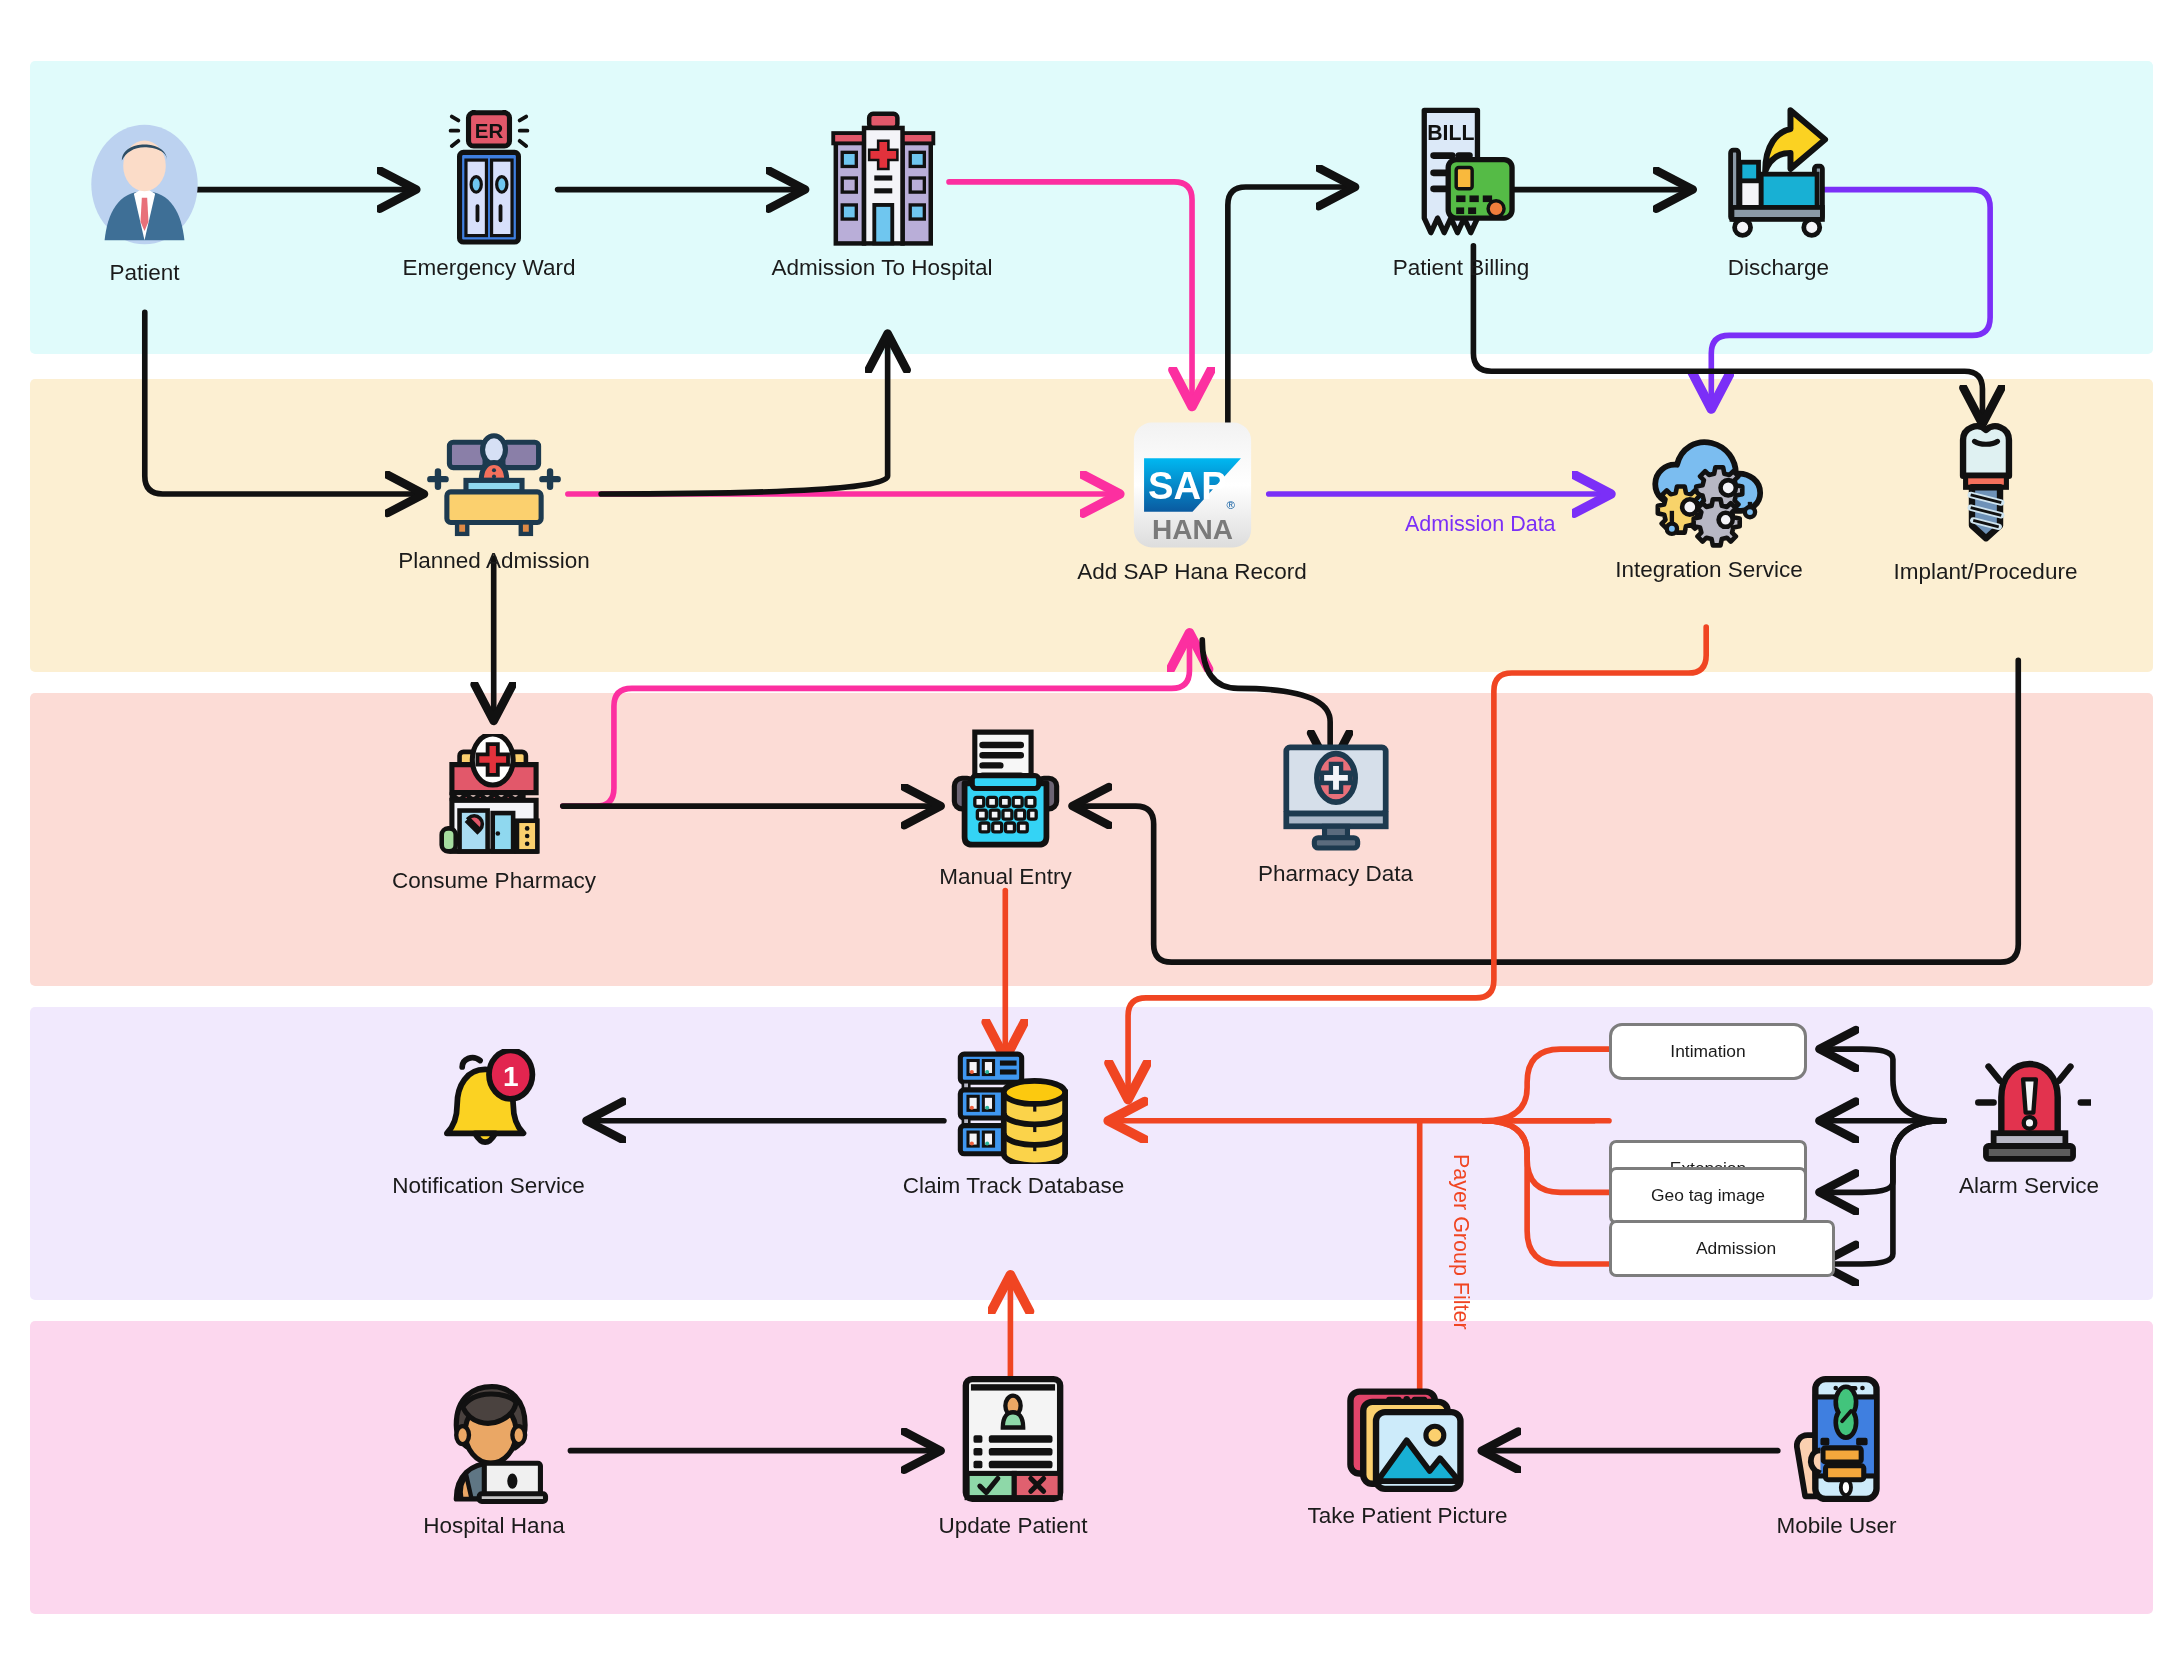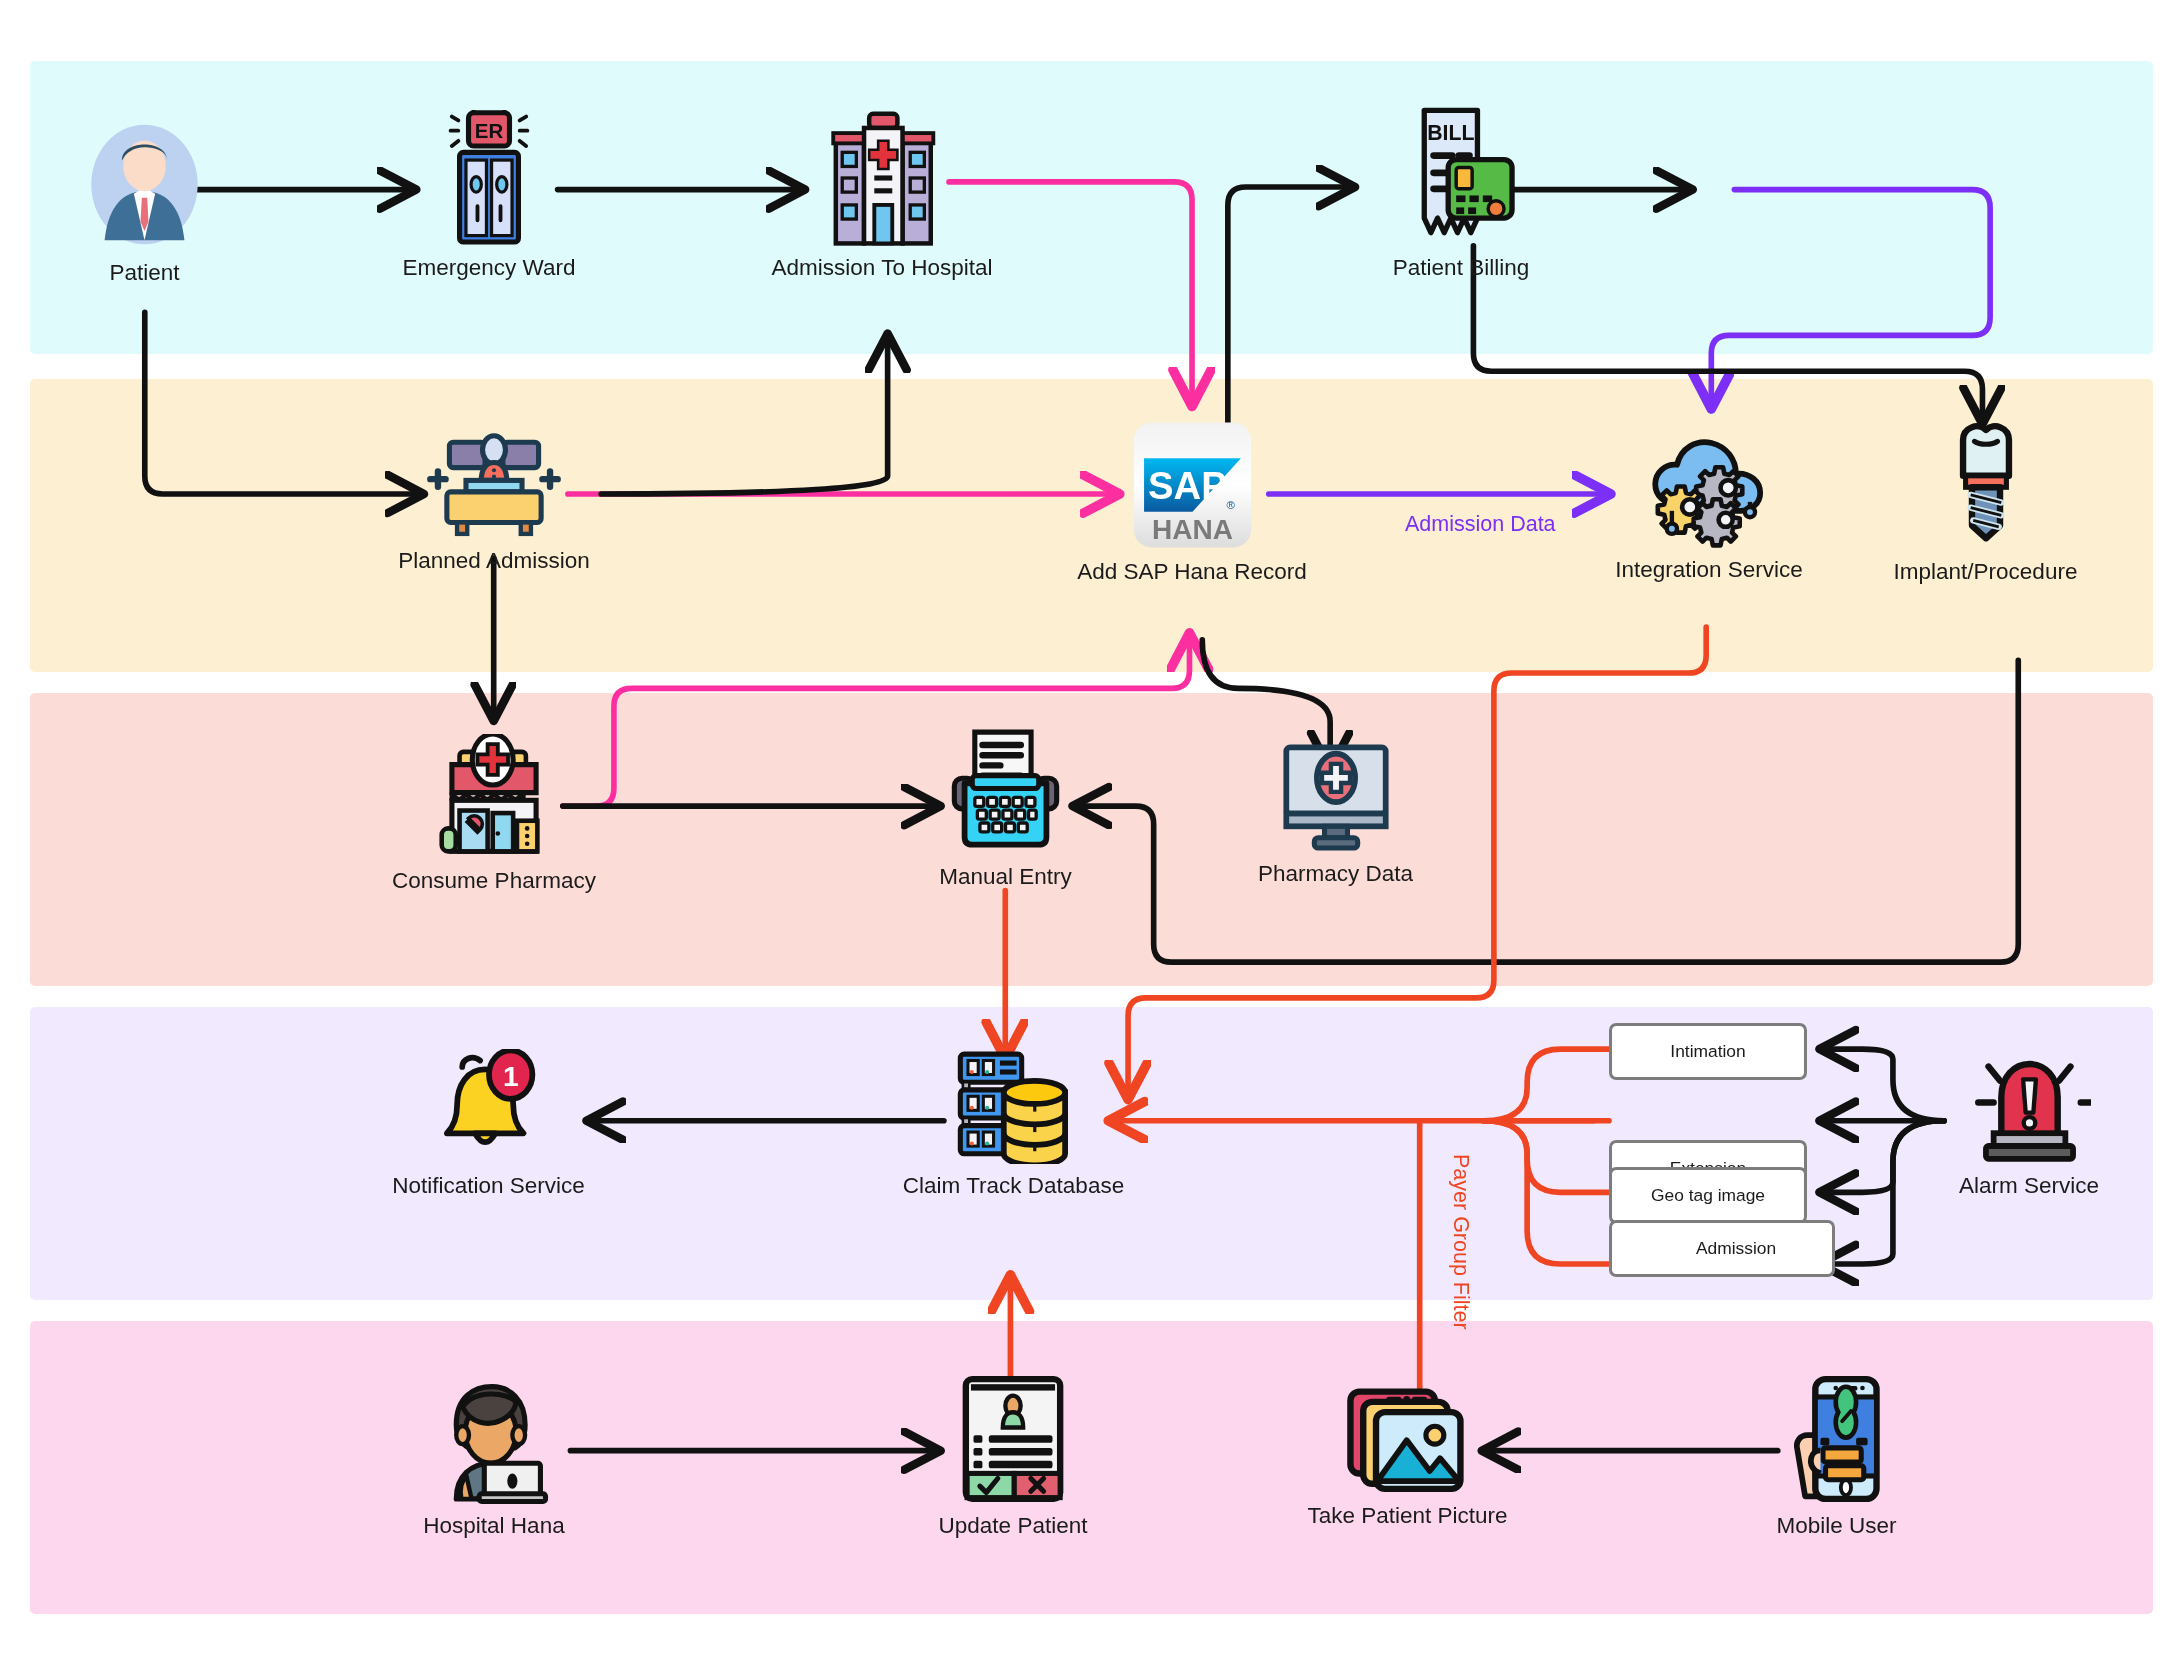--- a/index.html
+++ b/index.html
@@ -99,21 +99,21 @@
 
       <path d="M1115,2835 L1830,2835" stroke="#111111" stroke-width="11" marker-end="url(#ahB)"></path>
 
       <path d="M3475,2835 L2905,2835" stroke="#111111" stroke-width="11" marker-end="url(#ahB)"></path>
     </g>
   </svg>
 
   <div class="edge-label" style="left:1405px;top:512px;color:#7b2ff7;">Admission Data</div>
   <div class="vert-label" style="left:1448px;top:1154px;color:#f04522;writing-mode:vertical-rl;">Payer Group Filter</div>
 
-  <div class="pbox" style="left:1609px;top:1023px;width:192px;height:51px;">Intimation</div>
+  <div class="pbox" style="left:1609px;top:1023px;width:192px;height:51px;border-radius:13px;">Intimation</div>
   <div class="pbox" style="left:1609px;top:1140px;width:192px;height:51px;">Extension</div>
   <div class="pbox" style="left:1609px;top:1167px;width:192px;height:51px;">Geo tag image</div>
   <div class="pbox" style="left:1609px;top:1220px;width:192px;height:51px;padding-left:28px;">Admission</div>
 
   <div class="node" style="left:78px;top:118px;width:133px;">
     <div class="art">
       <svg width="133" height="133" viewBox="0 0 100 100">
         <ellipse cx="50" cy="50" rx="40" ry="45" fill="#bcd2f0"></ellipse>
         <path d="M50 55 C30 55 22 72 20 92 L80 92 C78 72 70 55 50 55Z" fill="#3e6f96"></path>
         <path d="M42 57 L50 92 L58 57 L50 52Z" fill="#fff"></path>
@@ -179,20 +179,36 @@
           <rect x="56" y="68" width="7" height="5" fill="#111"></rect>
         <rect x="66" y="68" width="7" height="5" fill="#111"></rect>
         <rect x="46" y="77" width="6" height="5" fill="#111"></rect>
           <rect x="55" y="77" width="6" height="5" fill="#111"></rect>
         <ellipse cx="76" cy="78" rx="6" ry="6" fill="#f07d3c" stroke="#111" stroke-width="2.6"></ellipse>
       </svg>
     </div>
     <div class="cap">Patient Billing</div>
   </div>
 
+  <div class="node" style="left:1694px;top:105px;width:169px;">
+    <div class="art">
+      <svg width="143" height="141" viewBox="0 0 106 106">
+        <path d="M62 4 L88 26 L62 48 L62 36 C52 36 46 42 43 50 C43 30 52 20 62 18 Z" fill="#fbd222" stroke="#111" stroke-width="4.5" stroke-linejoin="round"></path>
+        <rect x="17" y="34" width="6" height="52" rx="2" fill="#8b99a6" stroke="#111" stroke-width="3.6"></rect>
+        <rect x="80" y="46" width="6" height="40" rx="2" fill="#8b99a6" stroke="#111" stroke-width="3.6"></rect>
+        <rect x="24" y="55" width="16" height="22" fill="#f4f4f8" stroke="#111" stroke-width="3.6"></rect>
+        <rect x="24" y="43" width="14" height="14" fill="#18b0d4" stroke="#111" stroke-width="3.6"></rect>
+        <rect x="40" y="52" width="42" height="26" fill="#18b0d4" stroke="#111" stroke-width="3.6"></rect>
+        <rect x="18" y="77" width="68" height="9" fill="#8b99a6" stroke="#111" stroke-width="3.6"></rect>
+        <circle cx="26" cy="92" r="6" fill="#f4f4f8" stroke="#111" stroke-width="3.6"></circle>
+        <circle cx="78" cy="92" r="6" fill="#f4f4f8" stroke="#111" stroke-width="3.6"></circle>
+      </svg>
+    </div>
+    <div class="cap">Discharge</div>
+  </div>
 
   <div class="node" style="left:425px;top:432px;width:138px;">
     <div class="art">
       <svg width="136" height="107" viewBox="0 0 106 84">
         <rect x="18" y="8" width="28" height="20" rx="3" fill="#8a7fa8" stroke="#1d3a4f" stroke-width="4"></rect>
         <rect x="60" y="8" width="28" height="20" rx="3" fill="#8a7fa8" stroke="#1d3a4f" stroke-width="4"></rect>
         <ellipse cx="53" cy="14" rx="9" ry="11" fill="#d6e0f5" stroke="#1d3a4f" stroke-width="4"></ellipse>
         <path d="M43 38 C43 28 48 24 53 24 C58 24 63 28 63 38 Z" fill="#f4705c" stroke="#1d3a4f" stroke-width="4"></path>
         <circle cx="53" cy="30" r="1.6" fill="#1d3a4f"></circle>
           <circle cx="53" cy="35" r="1.6" fill="#1d3a4f"></circle>

